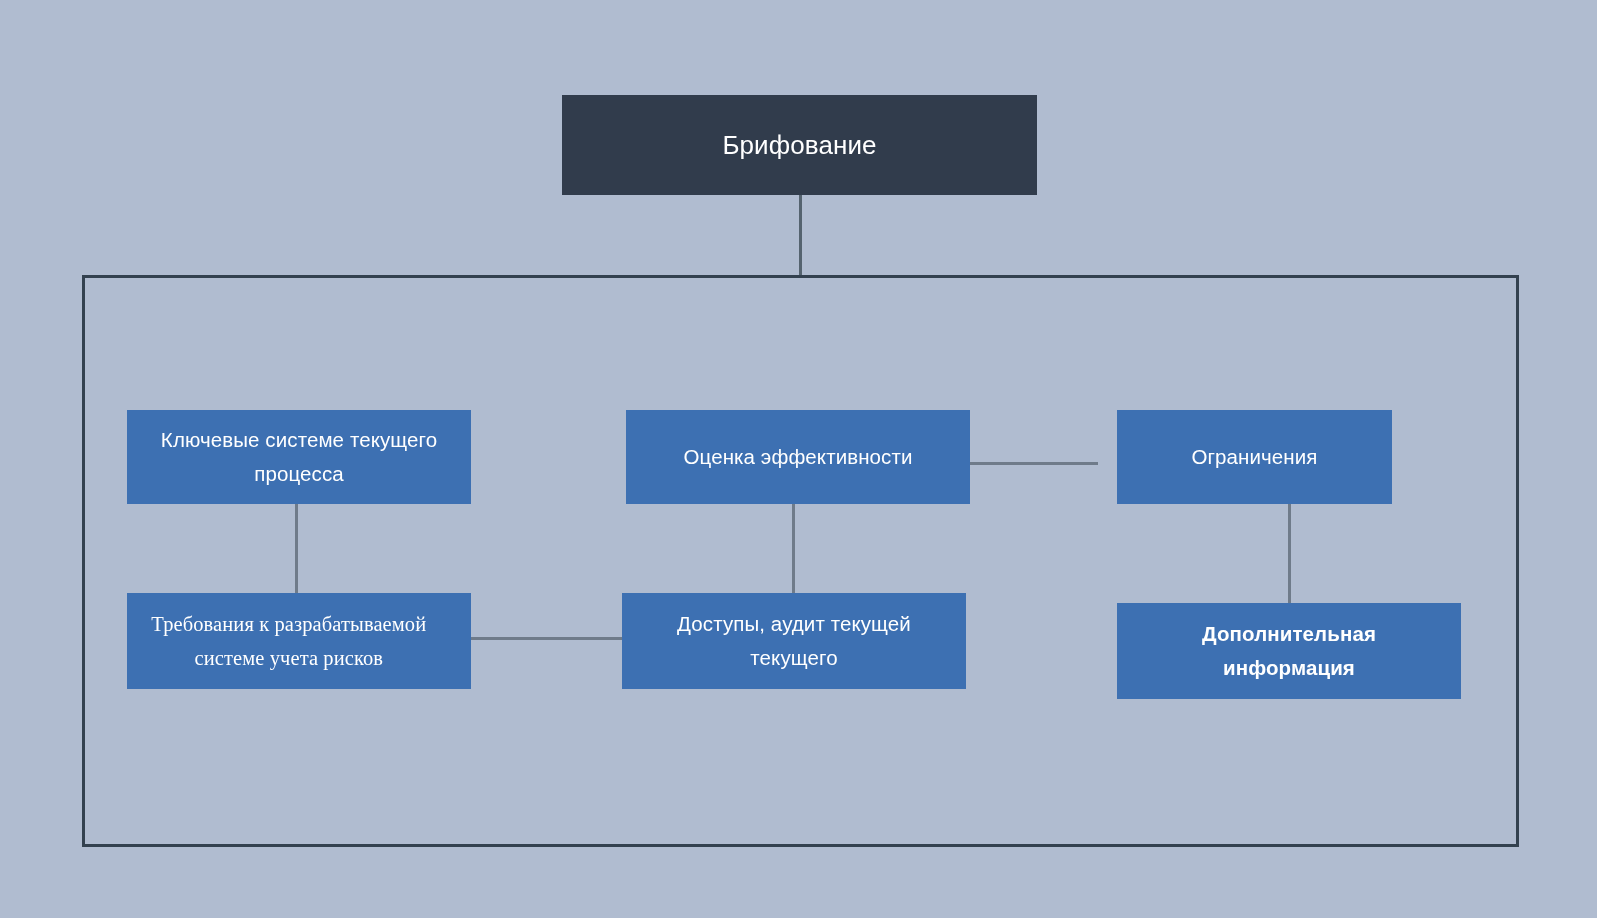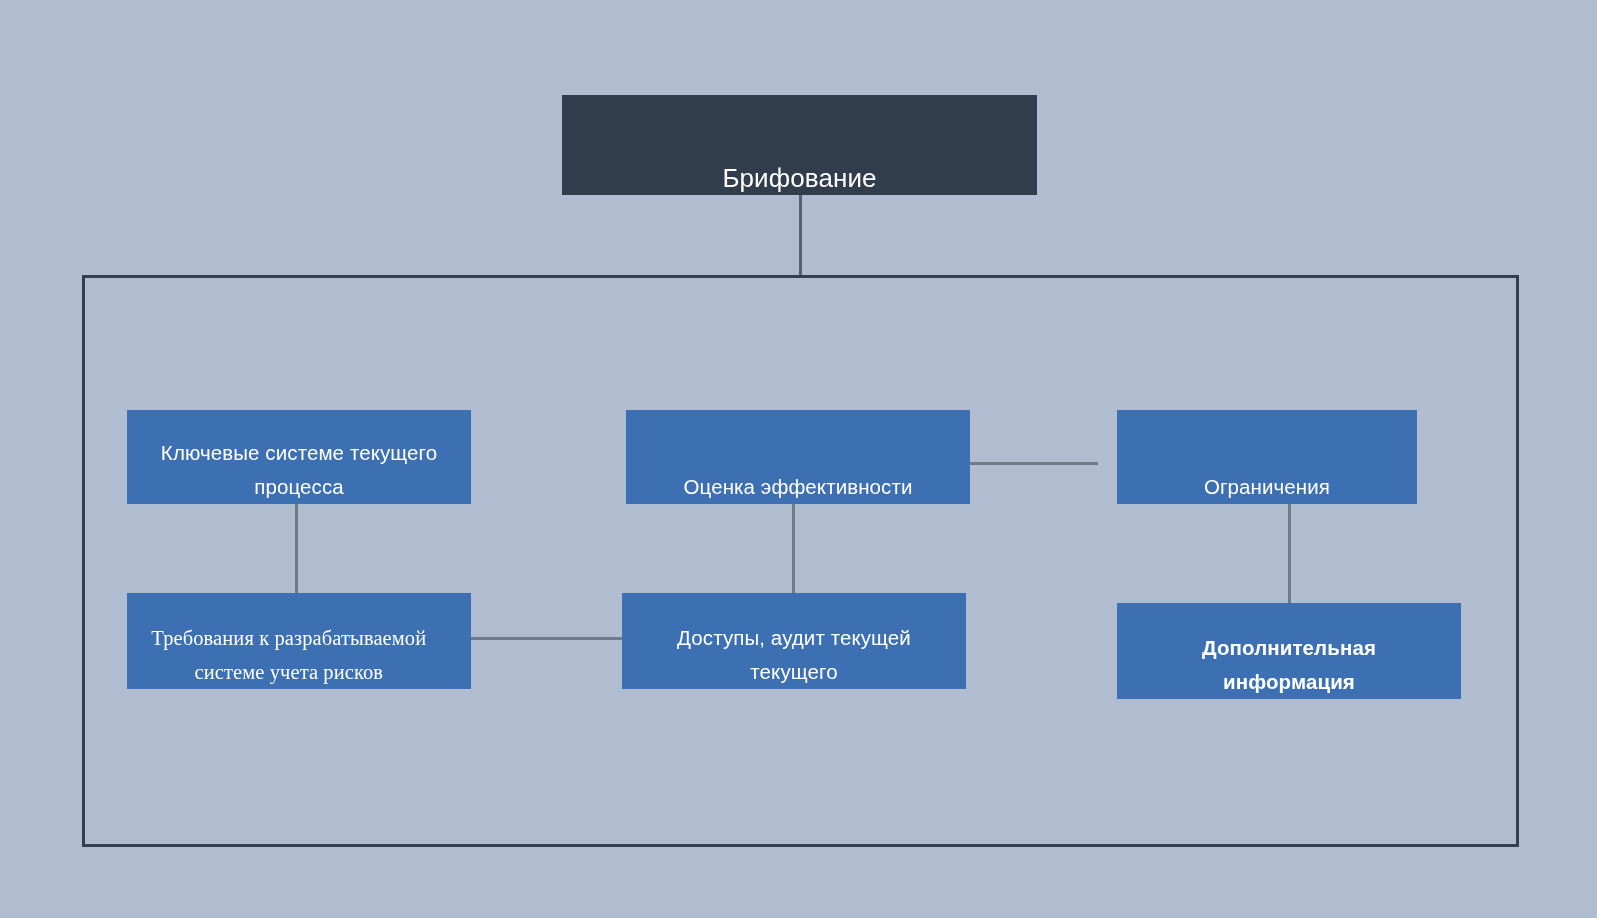--- a/index.html
+++ b/index.html
@@ -39,21 +39,21 @@
     border: 3px solid #33414f;
     box-sizing: border-box;
     background: transparent;
   }
 
   
   .node {
     position: absolute;
     box-sizing: border-box;
     display: flex;
-    align-items: flex-end;
+    align-items: center;
     justify-content: center;
     text-align: center;
     color: #ffffff;
     font-size: 20.5px;
     line-height: 34px;
     letter-spacing: 0.1px;
     padding: 0 2px;
   }
   .node-title {
     background: #313c4c;
@@ -99,21 +99,21 @@
 
   <div class="node node-box" style="left:127px; top:410px; width:344px; height:94px;">
     <span class="label">Ключевые системе текущего
 процесса</span>
   </div>
 
   <div class="node node-box" style="left:626px; top:410px; width:344px; height:94px;">
     <span class="label">Оценка эффективности</span>
   </div>
 
-  <div class="node node-box" style="left:1117px; top:410px; width:300px; height:94px;">
+  <div class="node node-box" style="left:1117px; top:410px; width:275px; height:94px;">
     <span class="label">Ограничения</span>
   </div>
 
   <div class="node node-box node-wide" style="left:127px; top:593px; width:344px; height:96px;">
     <span class="label">Требования к разрабатываемой
 системе учета рисков</span>
   </div>
 
   <div class="node node-box" style="left:622px; top:593px; width:344px; height:96px;">
     <span class="label">Доступы, аудит текущей

